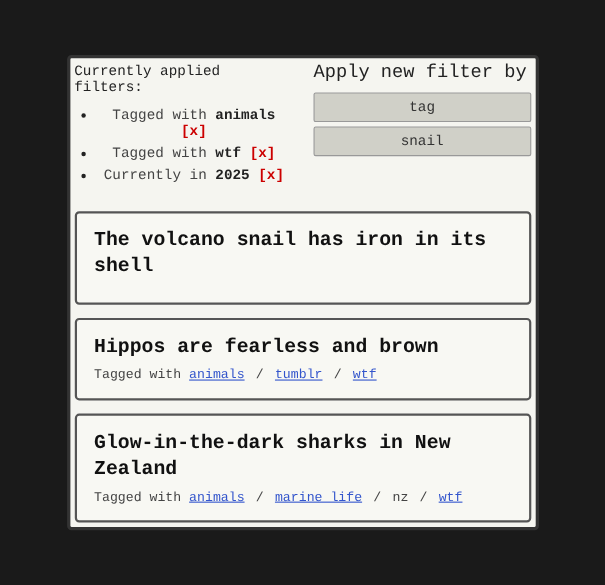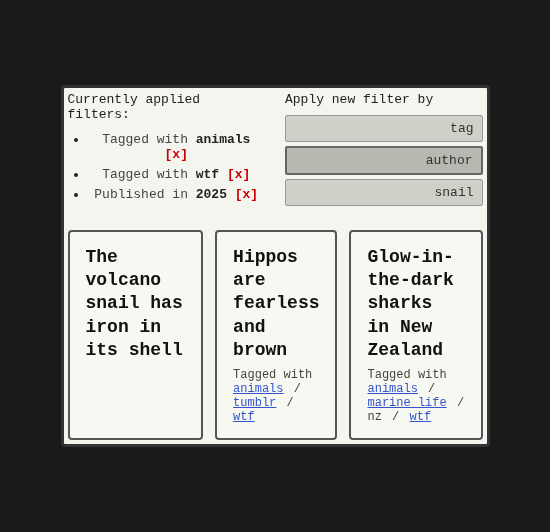--- a/index.html
+++ b/index.html
@@ -63,48 +63,48 @@
       font-weight: bold;
       cursor: pointer;
       text-decoration: none;
     }
 
     .new-filter-section {
       flex: 1;
     }
 
     .new-filter-title {
-      font-size: 13px;
+      font-size: 17px;
       margin-bottom: 8px;
       color: #222;
     }
 
     .filter-option {
       display: block;
       width: 100%;
       background: #d0d0c8;
       border: 1px solid #999;
       padding: 5px 8px;
       margin-bottom: 4px;
       font-family: 'Courier New', Courier, monospace;
       font-size: 13px;
       color: #333;
       cursor: pointer;
-      text-align: right;
+      text-align: center;
       border-radius: 2px;
     }
 
     .filter-option.selected {
       background: #b8b8b0;
       border: 2px solid #666;
     }
 
     .articles-section {
       display: flex;
-      flex-direction: row;
+      flex-direction: column;
       gap: 12px;
     }
 
     .article-card {
       border: 2px solid #555;
       border-radius: 4px;
       padding: 14px 16px;
       background: #f8f8f3;
     }
 
@@ -145,29 +145,28 @@
     <div class="filters-section">
       <div class="filters-title">Currently applied filters:</div>
       <ul class="filter-list">
         <li>
           <span class="tag-label">Tagged with </span><strong>animals</strong> <a class="remove-link">[x]</a>
         </li>
         <li>
           <span class="tag-label">Tagged with </span><strong>wtf</strong> <a class="remove-link">[x]</a>
         </li>
         <li>
-          <span class="tag-label">Published in </span><strong>2025</strong> <a class="remove-link">[x]</a>
+          <span class="tag-label">Currently in </span><strong>2025</strong> <a class="remove-link">[x]</a>
         </li>
       </ul>
     </div>
 
     <div class="new-filter-section">
       <div class="new-filter-title">Apply new filter by</div>
       <button class="filter-option">tag</button>
-      <button class="filter-option selected">author</button>
       <button class="filter-option">snail</button>
     </div>
 
   </div>
 
   <div class="articles-section">
 
     <div class="article-card">
       <div class="article-title">The volcano snail has iron in its shell</div>
     </div>

